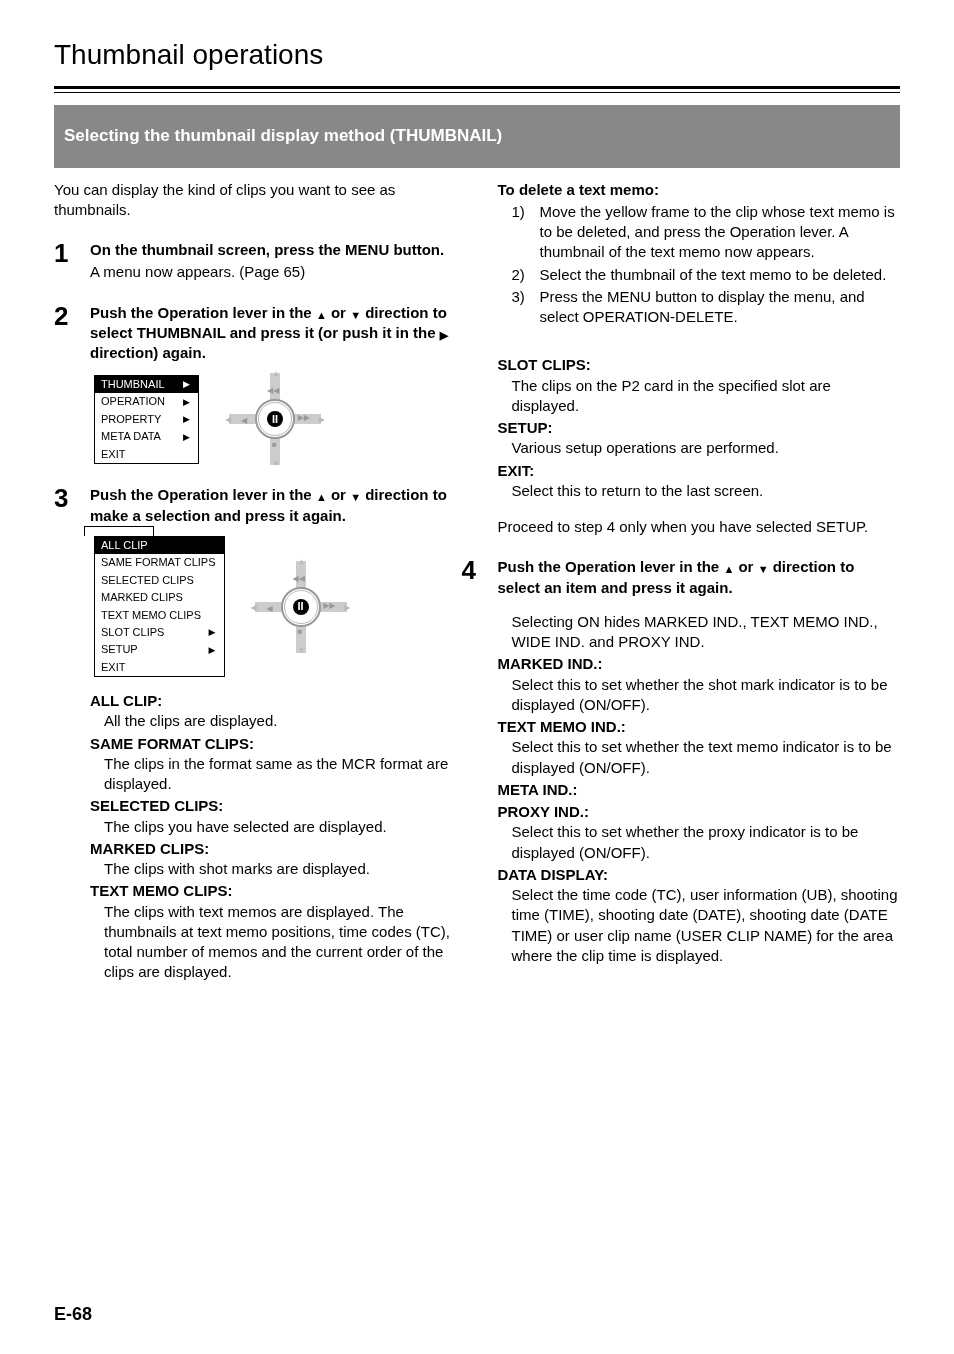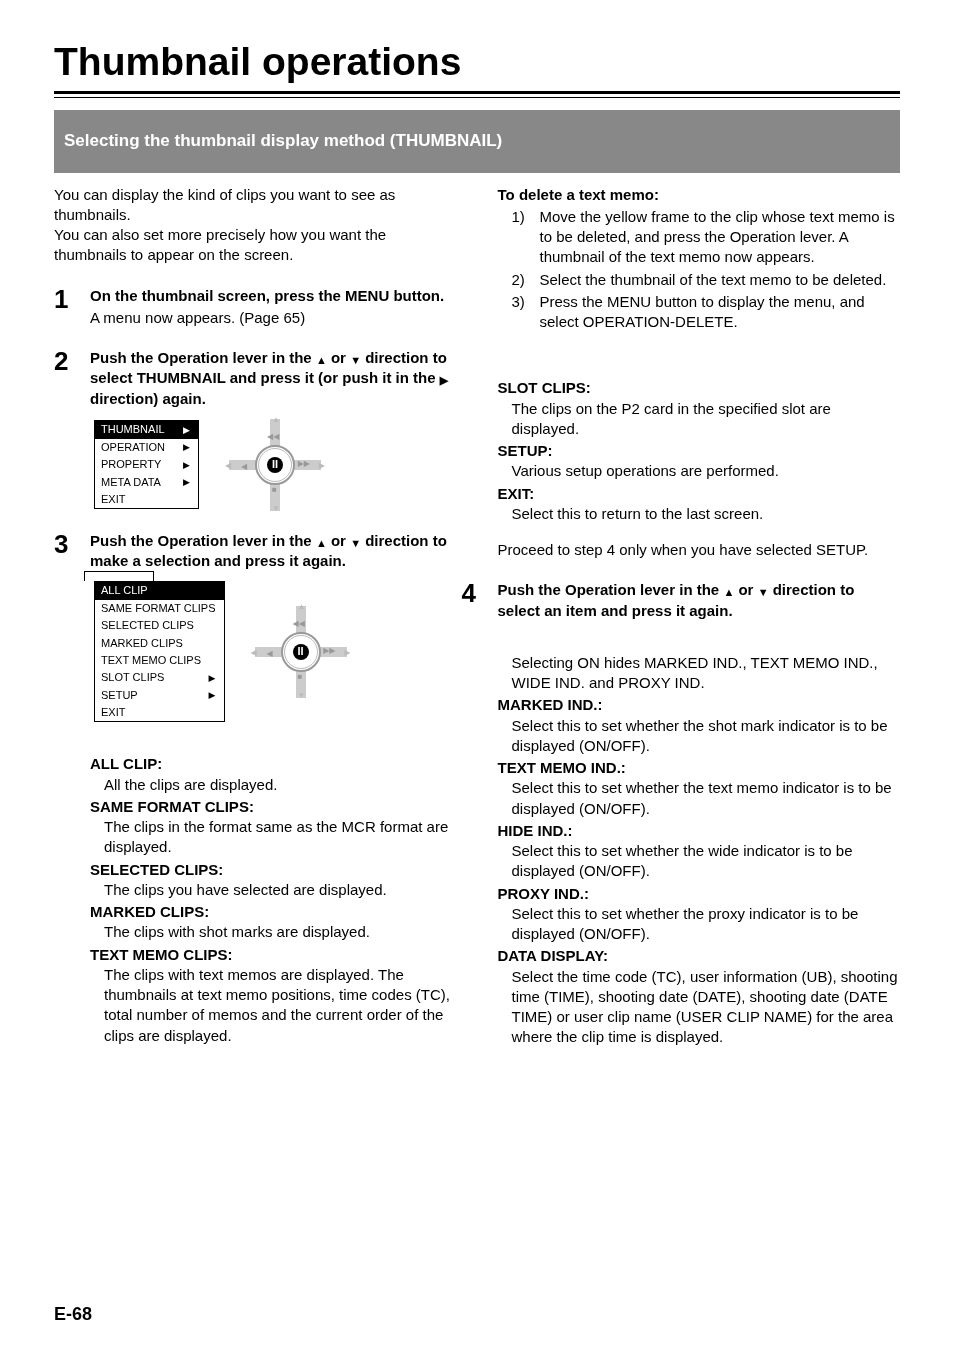--- a/index.html
+++ b/index.html
@@ -6,23 +6,23 @@
   body {
     font-family: Arial, Helvetica, sans-serif;
     font-size: 15px;
     line-height: 1.35;
     color: #000;
     background: #fff;
     width: 954px;
     padding: 36px 54px 40px 54px;
   }
   h1.title {
-    font-size: 39px;
-    font-weight: bold;
-    margin-bottom: 2px;
+    font-size: 28px;
+    font-weight: normal;
+    margin-bottom: 12px;
   }
   .rule-thick { border-top: 3px solid #000; }
   .rule-thin  { border-top: 1px solid #000; margin-top: 3px; }
   .section-bar {
     background: #888;
     color: #fff;
     font-weight: bold;
     font-size: 17px;
     padding: 20px 10px;
     margin-top: 12px;
@@ -81,21 +81,21 @@
   }
   .knob::before {
     content: ''; position: absolute; width: 32px; height: 32px;
     border: 1px solid #bbb; border-radius: 50%;
   }
   .knob-inner {
     width: 16px; height: 16px; border-radius: 50%;
     background: #000; display: flex; align-items: center; justify-content: center;
     color: #fff; font-size: 11px; font-weight: bold;
   }
-  .def-list { margin-left: 36px; margin-top: 32px; }
+  .def-list { margin-left: 36px; margin-top: 14px; }
   .def-list dt { font-weight: bold; margin-top: 2px; }
   .def-list dd { margin-left: 14px; margin-bottom: 2px; }
   .rcol .def-list { margin-left: 0; }
   .rcol .def-list.sub { margin-left: 14px; }
   .rcol .def-list.sub dd { margin-left: 14px; }
   .rcol .h { font-weight: bold; }
   .ol-block { margin-left: 14px; }
   .ol-block .row { display: flex; gap: 8px; margin-top: 2px; }
   .ol-block .num { min-width: 20px; }
   .spacer { height: 14px; }
@@ -112,21 +112,20 @@
 <div class="rule-thick"></div>
 <div class="rule-thin"></div>
 
 <div class="section-bar">Selecting the thumbnail display method (THUMBNAIL)</div>
 
 <div class="columns">
 
   <div class="col">
     <div class="intro">
       <p>You can display the kind of clips you want to see as thumbnails.</p>
-      <p>You can also set more precisely how you want the thumbnails to appear on the screen.</p>
     </div>
 
     <div class="step">
       <div class="step-num">1</div>
       <div class="step-body">
         <p class="bold">On the thumbnail screen, press the MENU button.</p>
         <p>A menu now appears. (Page 65)</p>
       </div>
     </div>
 
@@ -283,22 +282,21 @@
       <div class="step-body">
         <p class="bold">
           <span>Push the Operation lever in the </span><span class="inline-tri">▲</span><span> or </span><span class="inline-tri">▼</span><span> direction to select an item and press it again.</span>
         </p>
         <dl class="def-list sub" id="defs-r2" style="margin-left:0;">
             <dd>Selecting ON hides MARKED IND., TEXT MEMO IND., WIDE IND. and PROXY IND.</dd>
             <dt>MARKED IND.:</dt>
             <dd>Select this to set whether the shot mark indicator is to be displayed (ON/OFF).</dd>
             <dt>TEXT MEMO IND.:</dt>
             <dd>Select this to set whether the text memo indicator is to be displayed (ON/OFF).</dd>
-            <dt>HIDE IND.:</dt>
-            <dd>Select this to set whether the wide indicator is to be displayed (ON/OFF).</dd>
+            <dt>META IND.:</dt>
             <dt>PROXY IND.:</dt>
             <dd>Select this to set whether the proxy indicator is to be displayed (ON/OFF).</dd>
             <dt>DATA DISPLAY:</dt>
             <dd>Select the time code (TC), user information (UB), shooting time (TIME), shooting date (DATE), shooting date (DATE TIME) or user clip name (USER CLIP NAME) for the area where the clip time is displayed.</dd>
           </dl>
       </div>
     </div>
   </div>
 </div>
 

